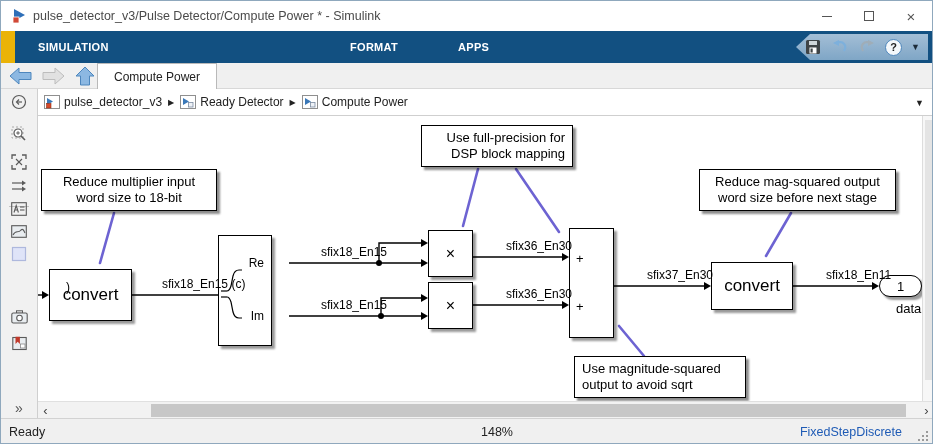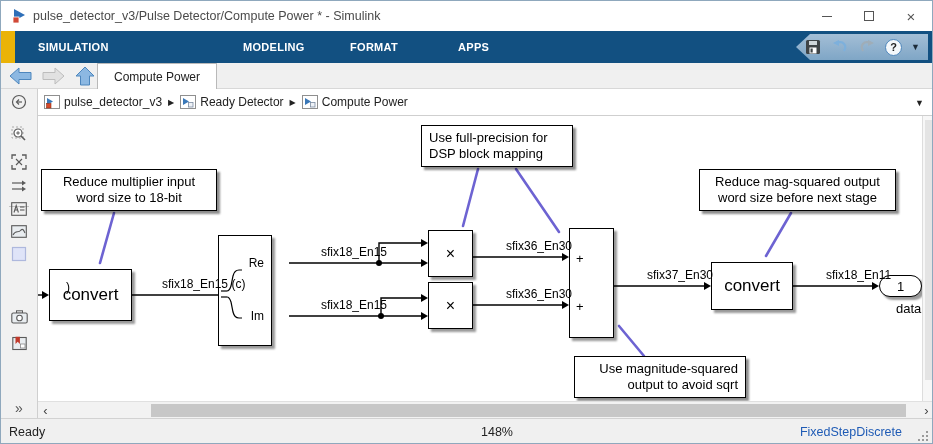--- a/index.html
+++ b/index.html
@@ -75,21 +75,20 @@
         <div class="bar"></div>
       </div>
     <div class="winbtn" id="btn-max">
         <div class="box"></div>
       </div>
     <div class="winbtn" id="btn-close">×</div>
   </div>
 
   <div id="toolstrip">
     <div class="ts-tab" style="left:17px">SIMULATION</div>
-    <div class="ts-tab" style="left:222px">MODELING</div>
     <div class="ts-tab" style="left:329px">FORMAT</div>
     <div class="ts-tab" style="left:437px">APPS</div>
     <div id="qat">
       <span class="qat-ic">
         <svg width="16" height="16" viewBox="0 0 16 16">
           <rect x="1" y="1" width="14" height="14" rx="1.5" fill="#3f4447"></rect>
           <rect x="4" y="2" width="8" height="4" fill="#cfd6da"></rect>
           <rect x="4.5" y="8.5" width="7" height="6" fill="#fff"></rect>
           <rect x="5.5" y="9.5" width="2.2" height="4" fill="#3f4447"></rect>
         </svg>
@@ -303,23 +302,23 @@
 
     <span class="sig" style="left:96px;top:161px">sfix18_En15 (c)</span>
     <span class="sig" style="left:255px;top:129px">sfix18_En15</span>
     <span class="sig" style="left:255px;top:182px">sfix18_En15</span>
     <span class="sig" style="left:440px;top:123px">sfix36_En30</span>
     <span class="sig" style="left:440px;top:171px">sfix36_En30</span>
     <span class="sig" style="left:581px;top:152px">sfix37_En30</span>
     <span class="sig" style="left:760px;top:152px">sfix18_En11</span>
 
     <div class="ann" style="left:3px;top:53px;width:176px;height:42px;text-align:center">Reduce multiplier input word size to 18-bit</div>
-    <div class="ann" style="left:383px;top:9px;width:152px;height:42px;text-align:left">Use full-precision for DSP block mapping</div>
+    <div class="ann" style="left:383px;top:9px;width:152px;height:42px;text-align:right">Use full-precision for DSP block mapping</div>
     <div class="ann" style="left:661px;top:53px;width:197px;height:42px;text-align:center">Reduce mag-squared output word size before next stage</div>
-    <div class="ann" style="left:536px;top:240px;width:172px;height:42px;text-align:right">Use magnitude-squared output to avoid sqrt</div>
+    <div class="ann" style="left:536px;top:240px;width:172px;height:42px;text-align:left">Use magnitude-squared output to avoid sqrt</div>
   </div>
 
   <div id="vscroll">
     <div id="vthumb"></div>
   </div>
   <div id="hscroll">
     <span class="hs-arrow" style="left:0">‹</span>
     <div id="hthumb"></div>
     <span class="hs-arrow" style="right:0">›</span>
   </div>

